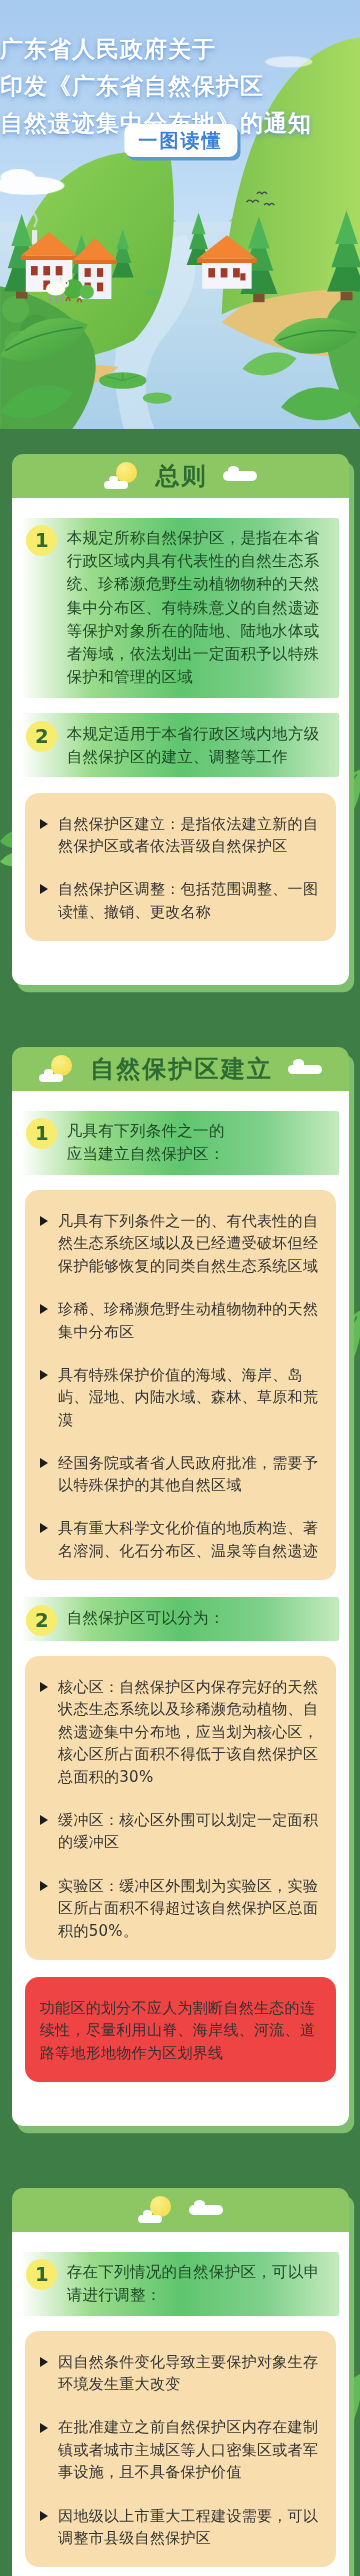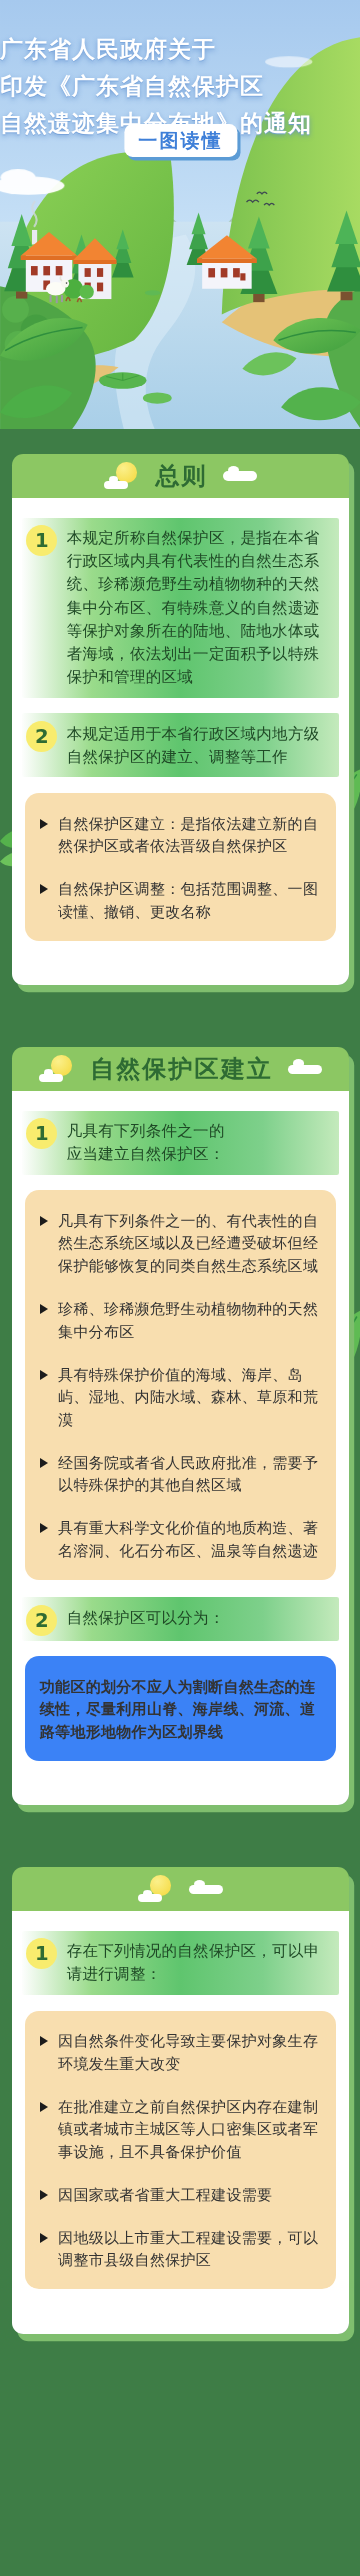--- a/index.html
+++ b/index.html
@@ -40,21 +40,21 @@
     background:linear-gradient(90deg,#FDFEFD 0%,#9ADB8B 22%,#5FC56E 50%,#7ED08B 76%,#C4EABC 100%);
     border-radius:2.1px;}
   .num-badge{flex:none;width:31px;height:31px;border-radius:50%;background:#F8EC6E;
     color:#2F6B33;font-weight:bold;font-size:19.6px;display:flex;align-items:center;justify-content:center;margin-top:2.1px;}
   .item-text{font-size:15.5px;font-weight:normal;color:#1F4A26;line-height:1.5;margin:4.1px 0 3.1px;
     letter-spacing:0.3px;white-space:pre-line;}
 
   
   .box{border-radius:14px;margin:11.3px 3.1px 17.5px;padding:19.6px 15.5px 17.5px 14.4px;}
   .box.orange{background:#F8DEAF;}
-  .box.blue{background:#3b82f6;font-weight:bold;}
+  .box.blue{background:#ef4444;}
   .bullet{display:flex;gap:10.3px;margin:0 0 20.6px;}
   .bullet:last-child{margin-bottom:0;}
   .tri{flex:none;width:0;height:0;margin-top:6.2px;
     border-left:8.8px solid #1C1C1C;border-top:5.7px solid transparent;border-bottom:5.7px solid transparent;}
   .bullet p,.note-text{font-size:15px;color:#333333;line-height:1.5;margin:0;letter-spacing:0.3px;}
 
   
   .deco{position:absolute;pointer-events:none;}
 </style>
 </head>
@@ -314,20 +314,34 @@
             </div>
           <div class="bullet">
               <span class="tri"></span>
               <p>具有重大科学文化价值的地质构造、著名溶洞、化石分布区、温泉等自然遗迹</p>
             </div>
         </div>
         <div class="item-row">
           <span class="num-badge">2</span>
           <p class="item-text">自然保护区可以分为：</p>
         </div>
+        <div class="box orange">
+          <div class="bullet">
+              <span class="tri"></span>
+              <p>核心区：自然保护区内保存完好的天然状态生态系统以及珍稀濒危动植物、自然遗迹集中分布地，应当划为核心区，核心区所占面积不得低于该自然保护区总面积的30%</p>
+            </div>
+          <div class="bullet">
+              <span class="tri"></span>
+              <p>缓冲区：核心区外围可以划定一定面积的缓冲区</p>
+            </div>
+          <div class="bullet">
+              <span class="tri"></span>
+              <p>实验区：缓冲区外围划为实验区，实验区所占面积不得超过该自然保护区总面积的50%。</p>
+            </div>
+        </div>
         <div class="box blue">
           <p class="note-text">功能区的划分不应人为割断自然生态的连续性，尽量利用山脊、海岸线、河流、道路等地形地物作为区划界线</p>
         </div>
       </div>
     </section>
 
     <section class="card">
       <div class="card-head">
         <span class="sun-cloud">
             <span class="sun"></span>
@@ -344,24 +358,20 @@
           <div class="bullet">
               <span class="tri"></span>
               <p>因自然条件变化导致主要保护对象生存环境发生重大改变</p>
             </div>
           <div class="bullet">
               <span class="tri"></span>
               <p>在批准建立之前自然保护区内存在建制镇或者城市主城区等人口密集区或者军事设施，且不具备保护价值</p>
             </div>
           <div class="bullet">
               <span class="tri"></span>
-              <p>因国家或者省重大工程建设需要</p>
-            </div>
-          <div class="bullet">
-              <span class="tri"></span>
               <p>因地级以上市重大工程建设需要，可以调整市县级自然保护区</p>
             </div>
 
         </div>
 
       </div>
     </section>
   </main>
 
 </div>

